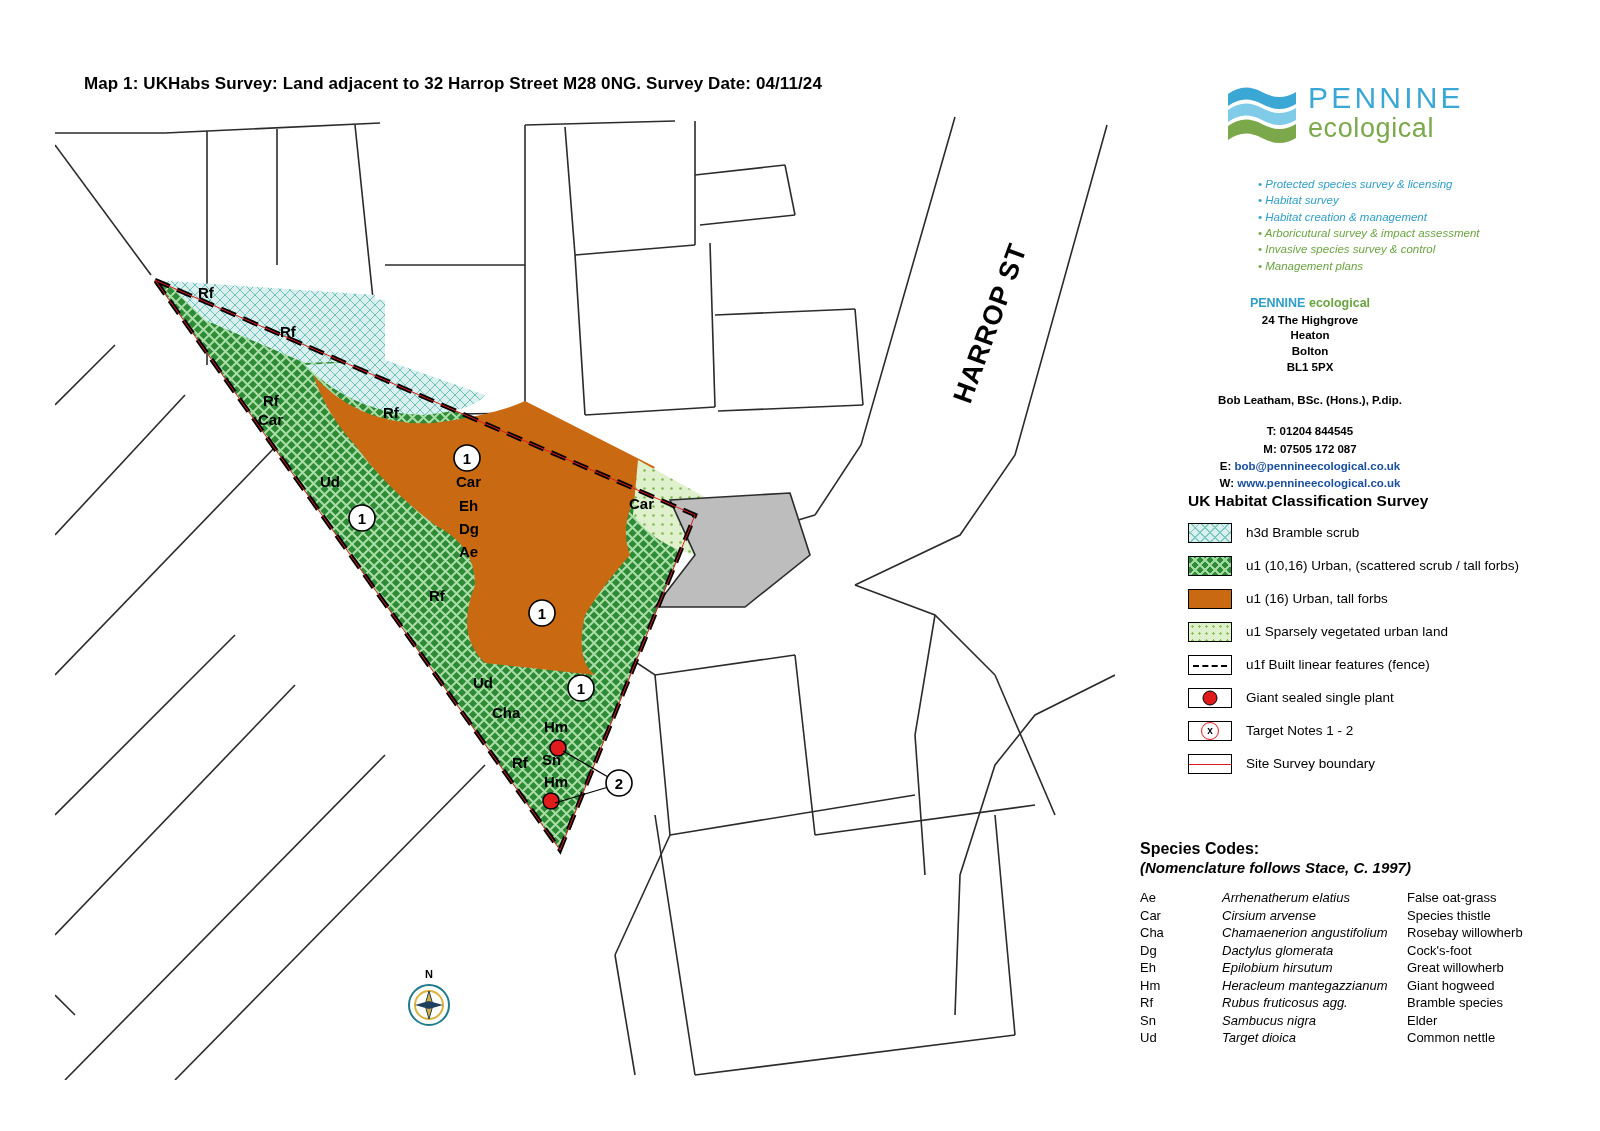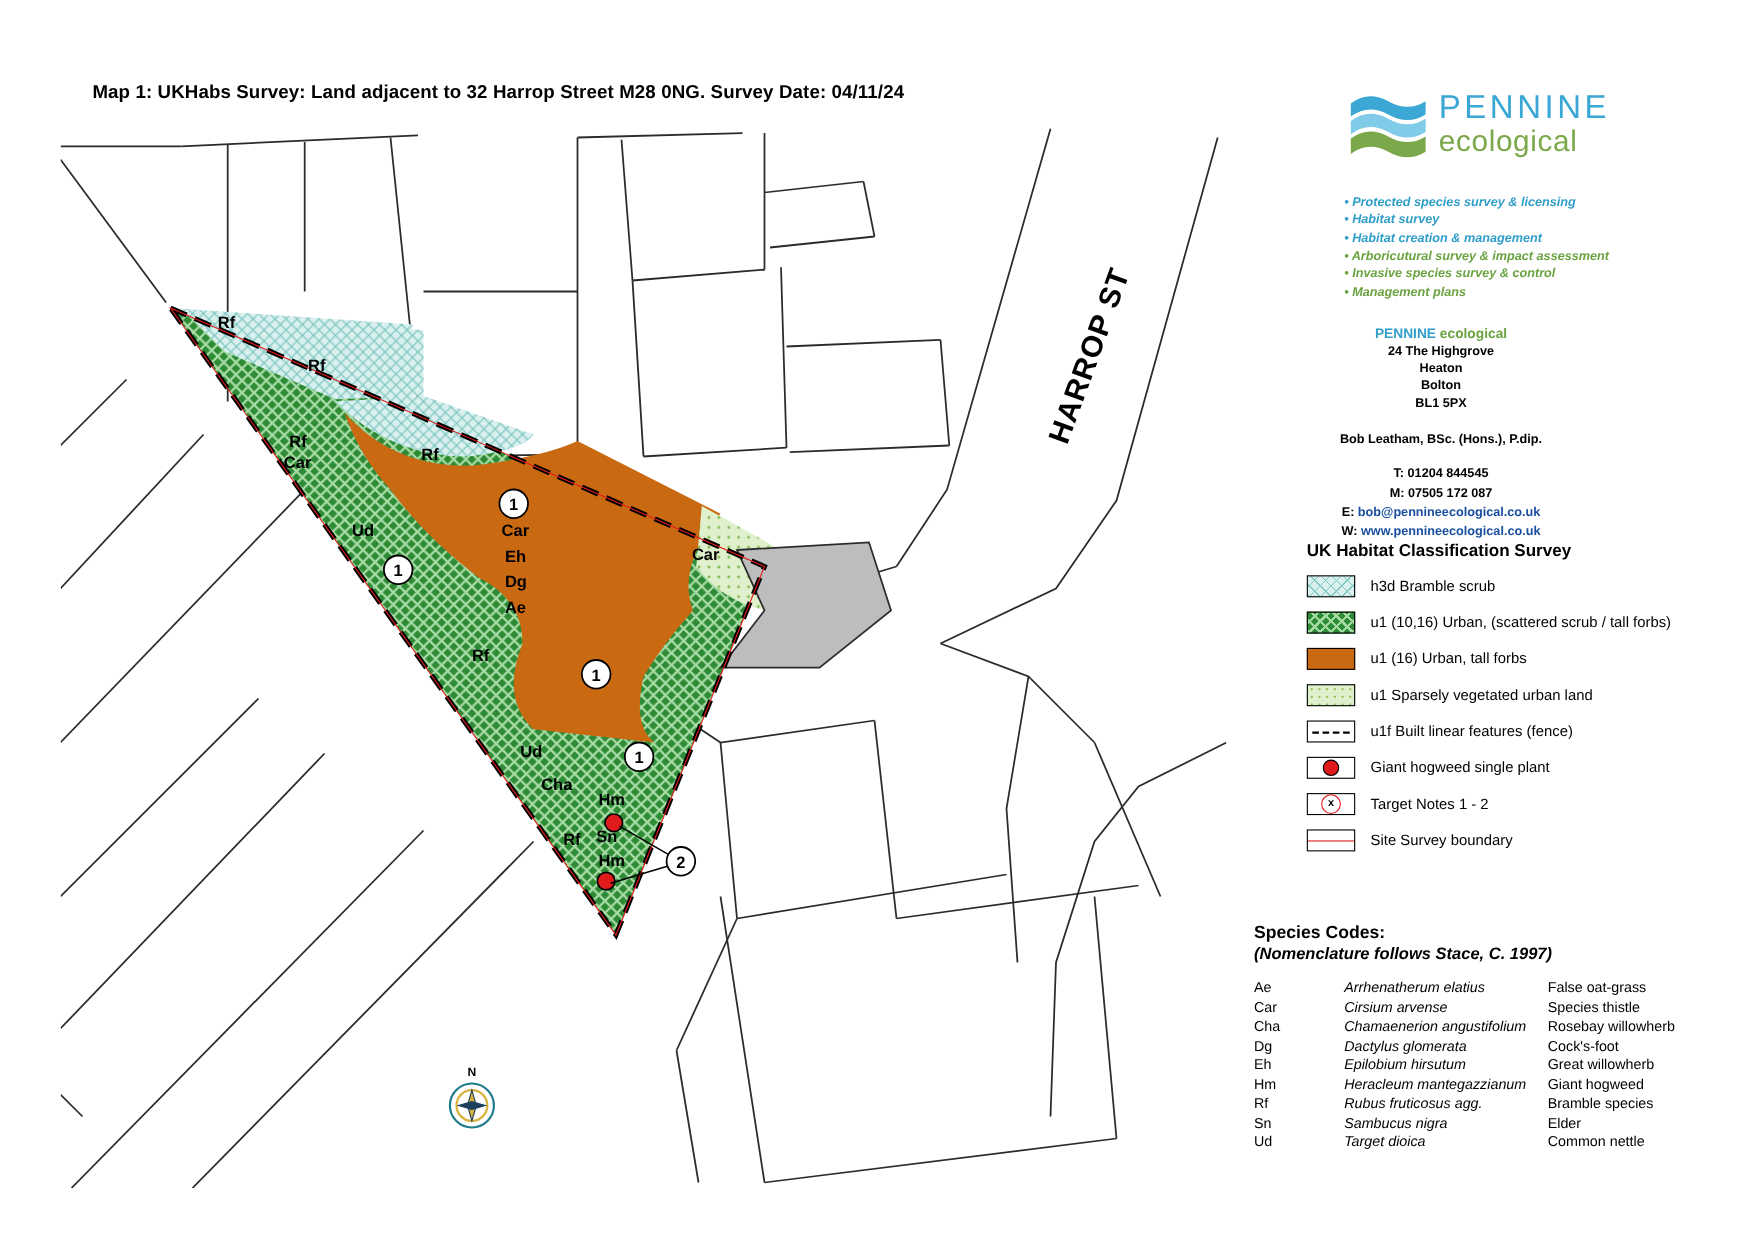--- a/index.html
+++ b/index.html
@@ -71,23 +71,24 @@
     letter-spacing: 0.6px;
     color: #7aa84a;
     line-height: 1.1;
   }
   #services {
     margin-top: 18px;
     margin-left: 92px;
   }
   .service-item {
     font-size: 11.5px;
-    font-weight: bold;
+    font-weight: normal;
     font-style: italic;
     line-height: 1.42;
+    margin-left: 36px;
   }
   .service-item.blue { color: #2f9ec9; }
   .service-item.green { color: #6aa340; }
   #address-block {
     margin-top: 22px;
     text-align: center;
     width: 340px;
     margin-left: 10px;
   }
   .addr-title {
@@ -488,21 +489,21 @@
       <div class="swatch sw-fence">
           <div class="dash"></div>
         </div>
       <div class="legend-label">u1f Built linear features (fence)</div>
     </div>
 
     <div class="legend-row">
       <div class="swatch sw-plain">
           <div class="dot"></div>
         </div>
-      <div class="legend-label">Giant hogweed single plant</div>
+      <div class="legend-label">Giant sealed single plant</div>
     </div>
 
     <div class="legend-row">
       <div class="swatch sw-plain">
           <div class="tn">x</div>
         </div>
       <div class="legend-label">Target Notes 1 - 2</div>
     </div>
 
     <div class="legend-row">

